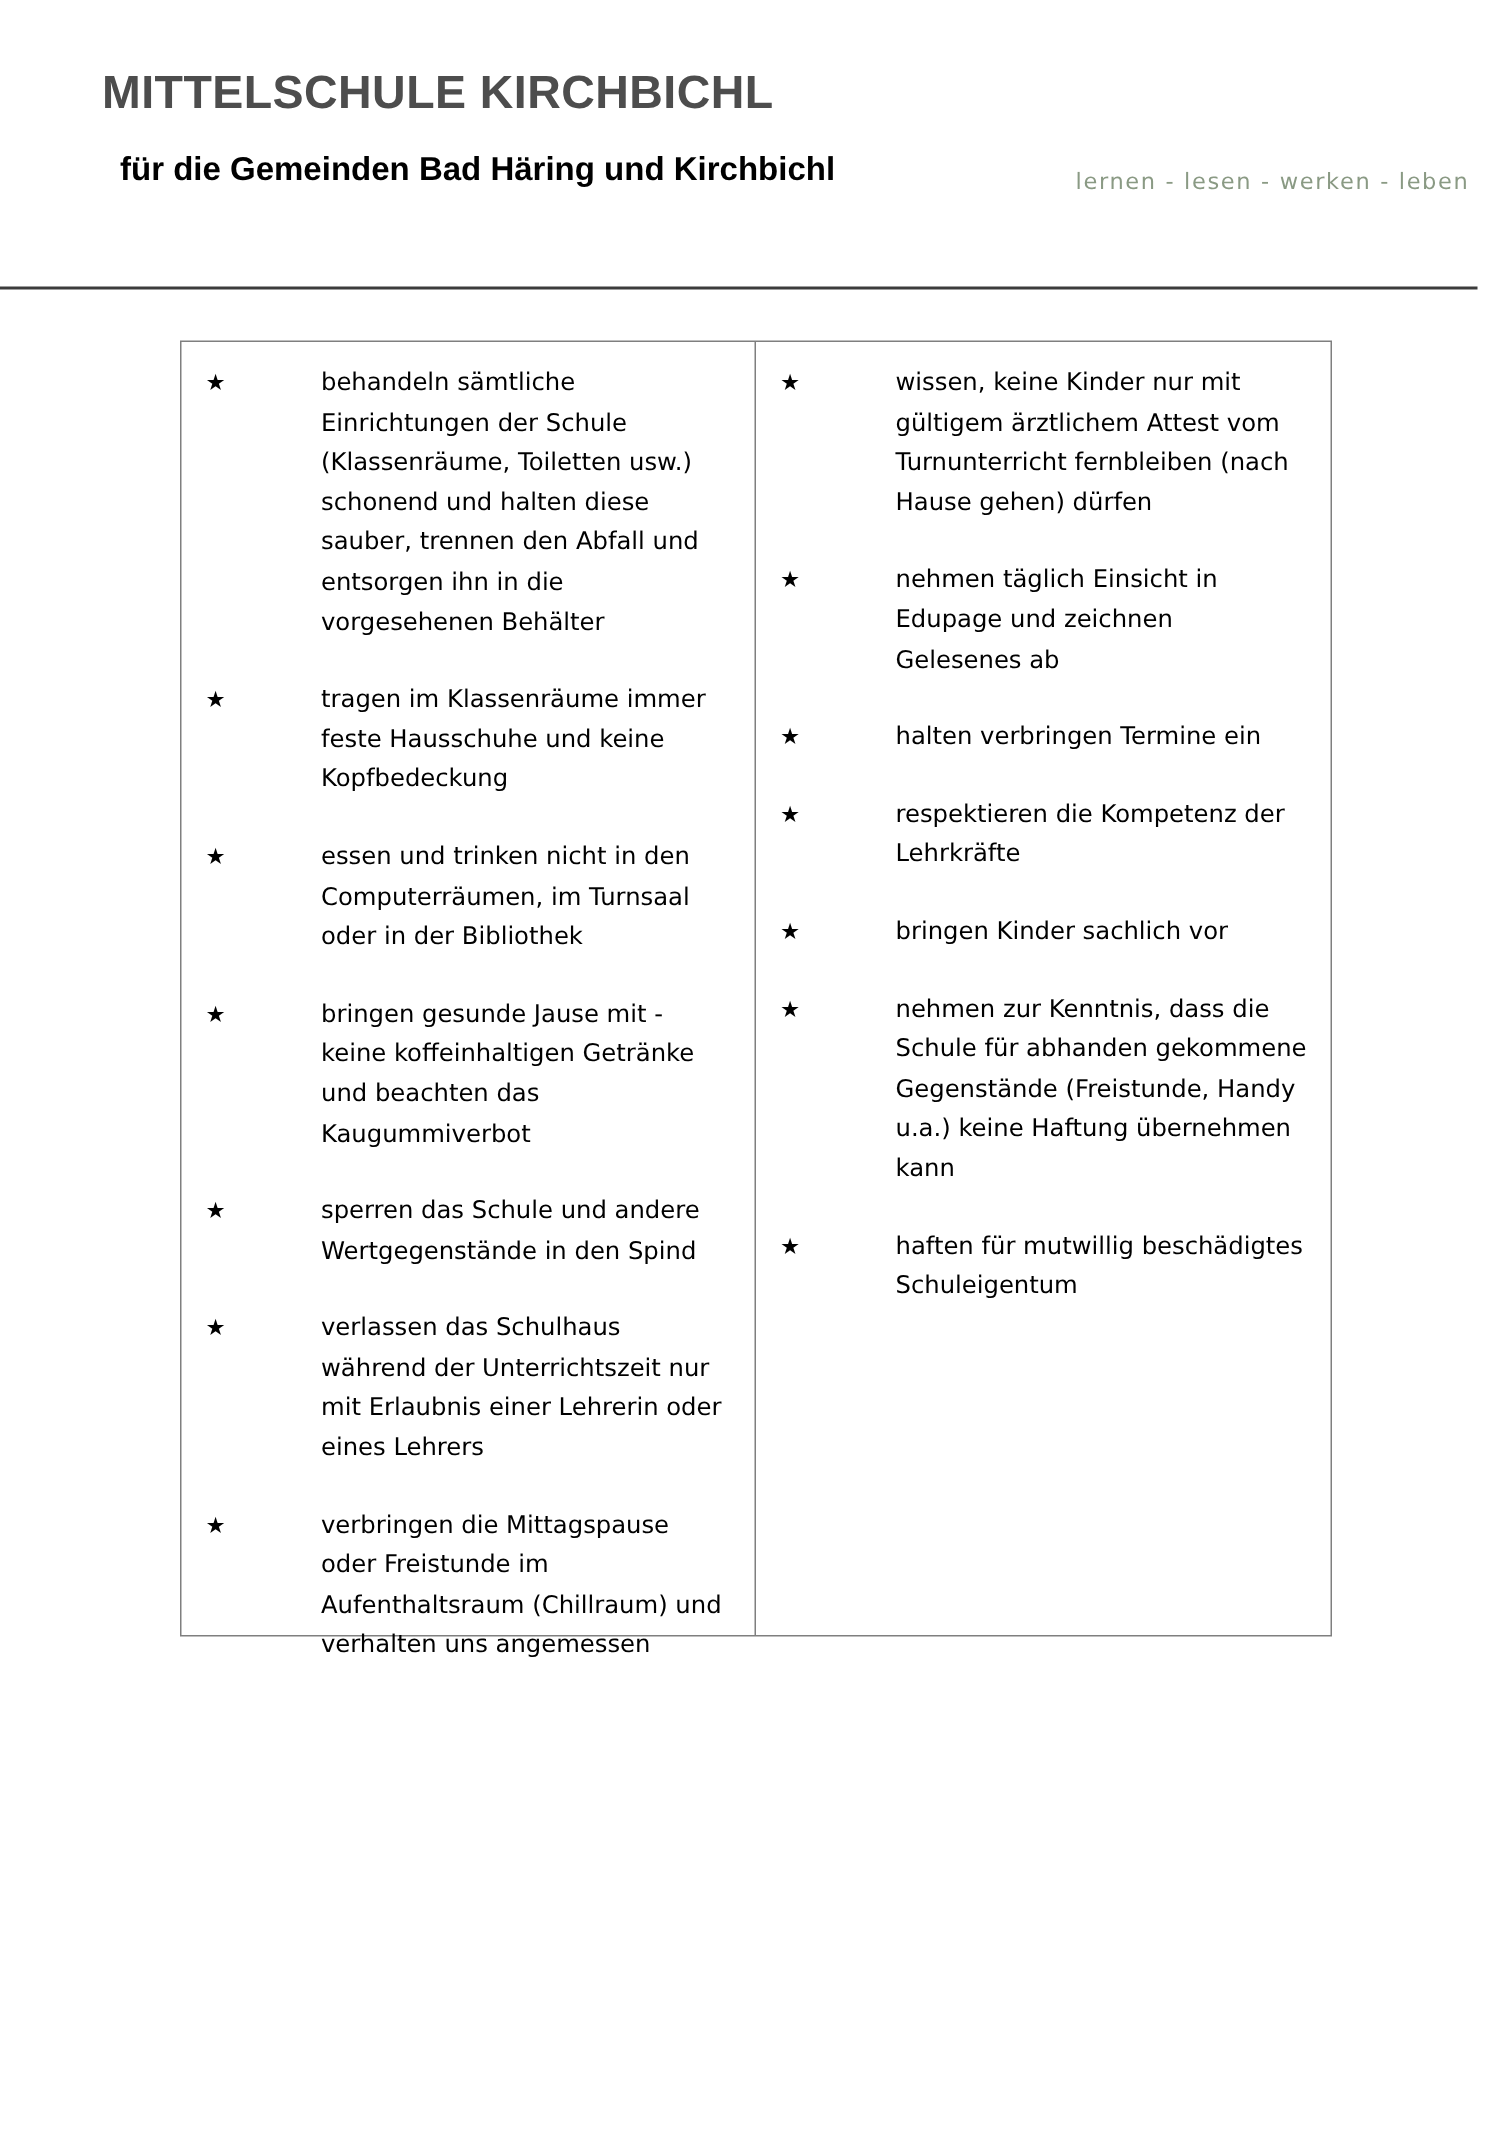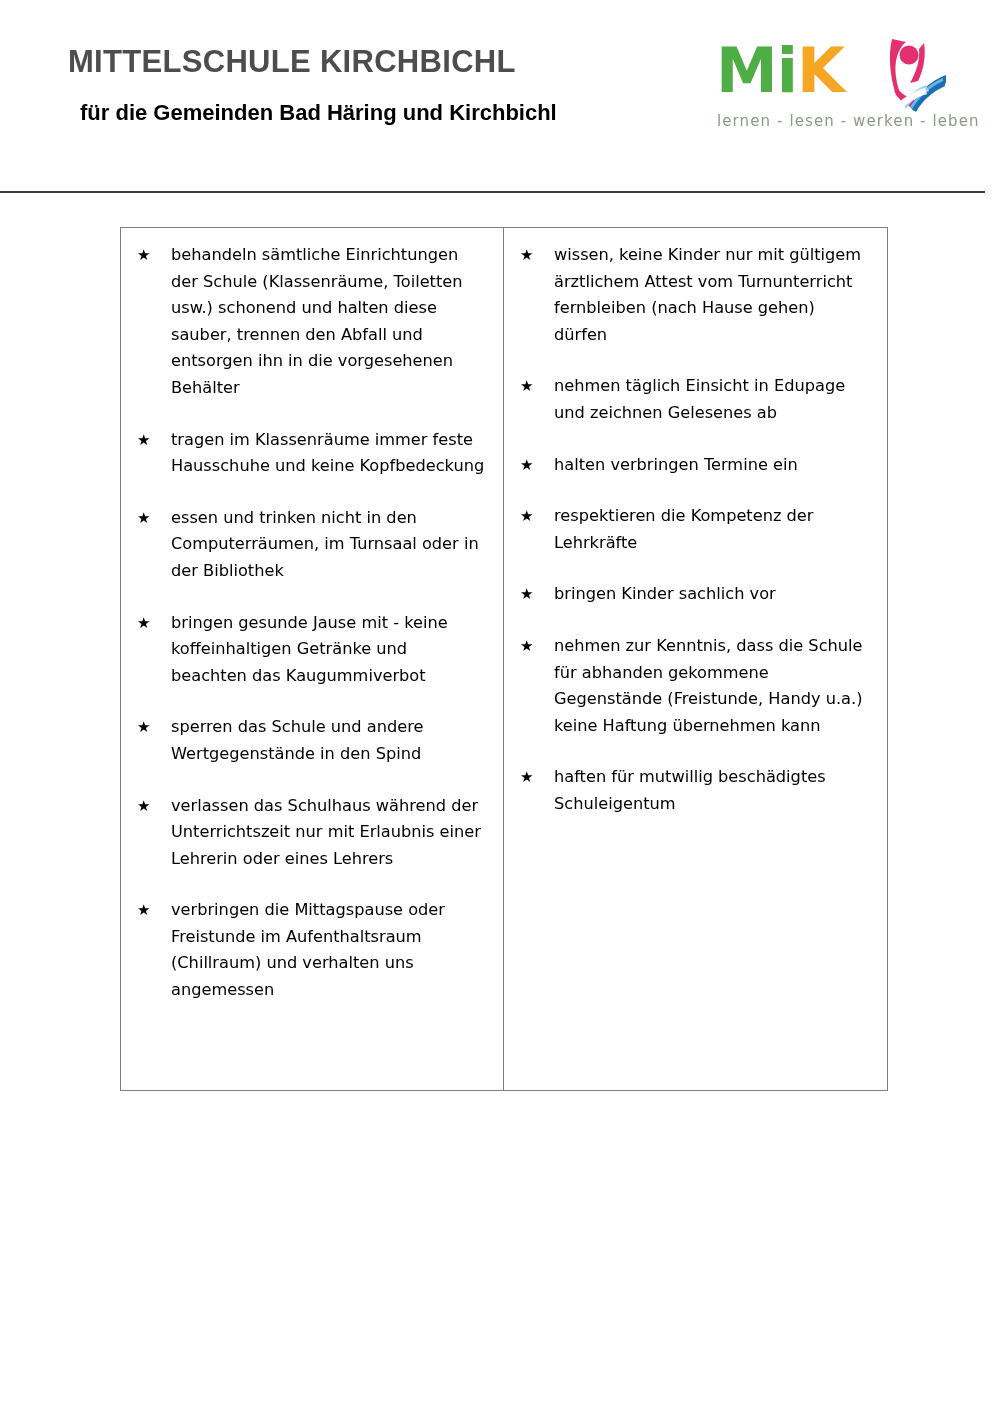--- a/index.html
+++ b/index.html
@@ -153,51 +153,34 @@
   .rule-bullet {
     position: absolute;
     left: 0;
     top: 0;
     font-size: 15px;
     line-height: 26.6px;
     color: #000000;
   }
   .rule-text {
     display: block;
+    margin-left: 43px;
   }
 </style>
 </head>
 <body>
 
 <div class="page-header">
 
   <div class="header-text">
     <h1 class="doc-title">MITTELSCHULE KIRCHBICHL</h1>
     <h2 class="doc-subtitle">für die Gemeinden Bad Häring und Kirchbichl</h2>
   </div>
 
   <div class="logo">
-    <div class="logo-mark">
-      <div class="logo-wordmark">
-        <span class="ltr-m">M</span><span class="ltr-i">i</span><span class="ltr-k">K</span>
-      </div>
-      <svg class="logo-figure" viewBox="0 0 78 80">
-
-        <circle cx="37" cy="22" r="9.5" fill="#e3306e"></circle>
-        <path d="M20 6 C16 22 18 44 24 62 L33 72 C25 56 22 40 24 28 C26 18 30 12 34 9 Z" fill="#e3306e"></path>
-        <path d="M52 10 C54 22 52 36 46 48 L38 50 C45 38 48 26 47 16 Z" fill="#e3306e"></path>
-        <path d="M22 58 C28 66 34 72 42 76 L46 68 C38 66 31 62 26 56 Z" fill="#e3306e"></path>
-
-        <path d="M38 74 C46 60 58 48 74 42 L74 50 C60 56 49 66 42 78 Z" fill="#1b6fb5"></path>
-        <path d="M38 74 C46 61 57 51 71 45 L71 51 C58 57 48 66 42 77 Z" fill="#6fb7e3"></path>
-        <path d="M40 76 C48 63 59 53 73 47 L73 53 C60 59 50 68 44 79 Z" fill="#1b6fb5"></path>
-        <path d="M30 70 C36 62 44 56 54 52 L57 58 C47 62 39 68 34 76 Z" fill="#9fd3ef"></path>
-        <path d="M24 72 C32 64 42 58 53 55 L55 61 C44 64 35 70 29 77 Z" fill="#ffffff"></path>
-      </svg>
-    </div>
     <div class="logo-tagline">lernen - lesen - werken - leben</div>
   </div>
 
   <div class="header-rule"></div>
 </div>
 
 <div class="rules-table">
 
   <div class="rules-col rules-col-left">
     <ul class="rules-list">

